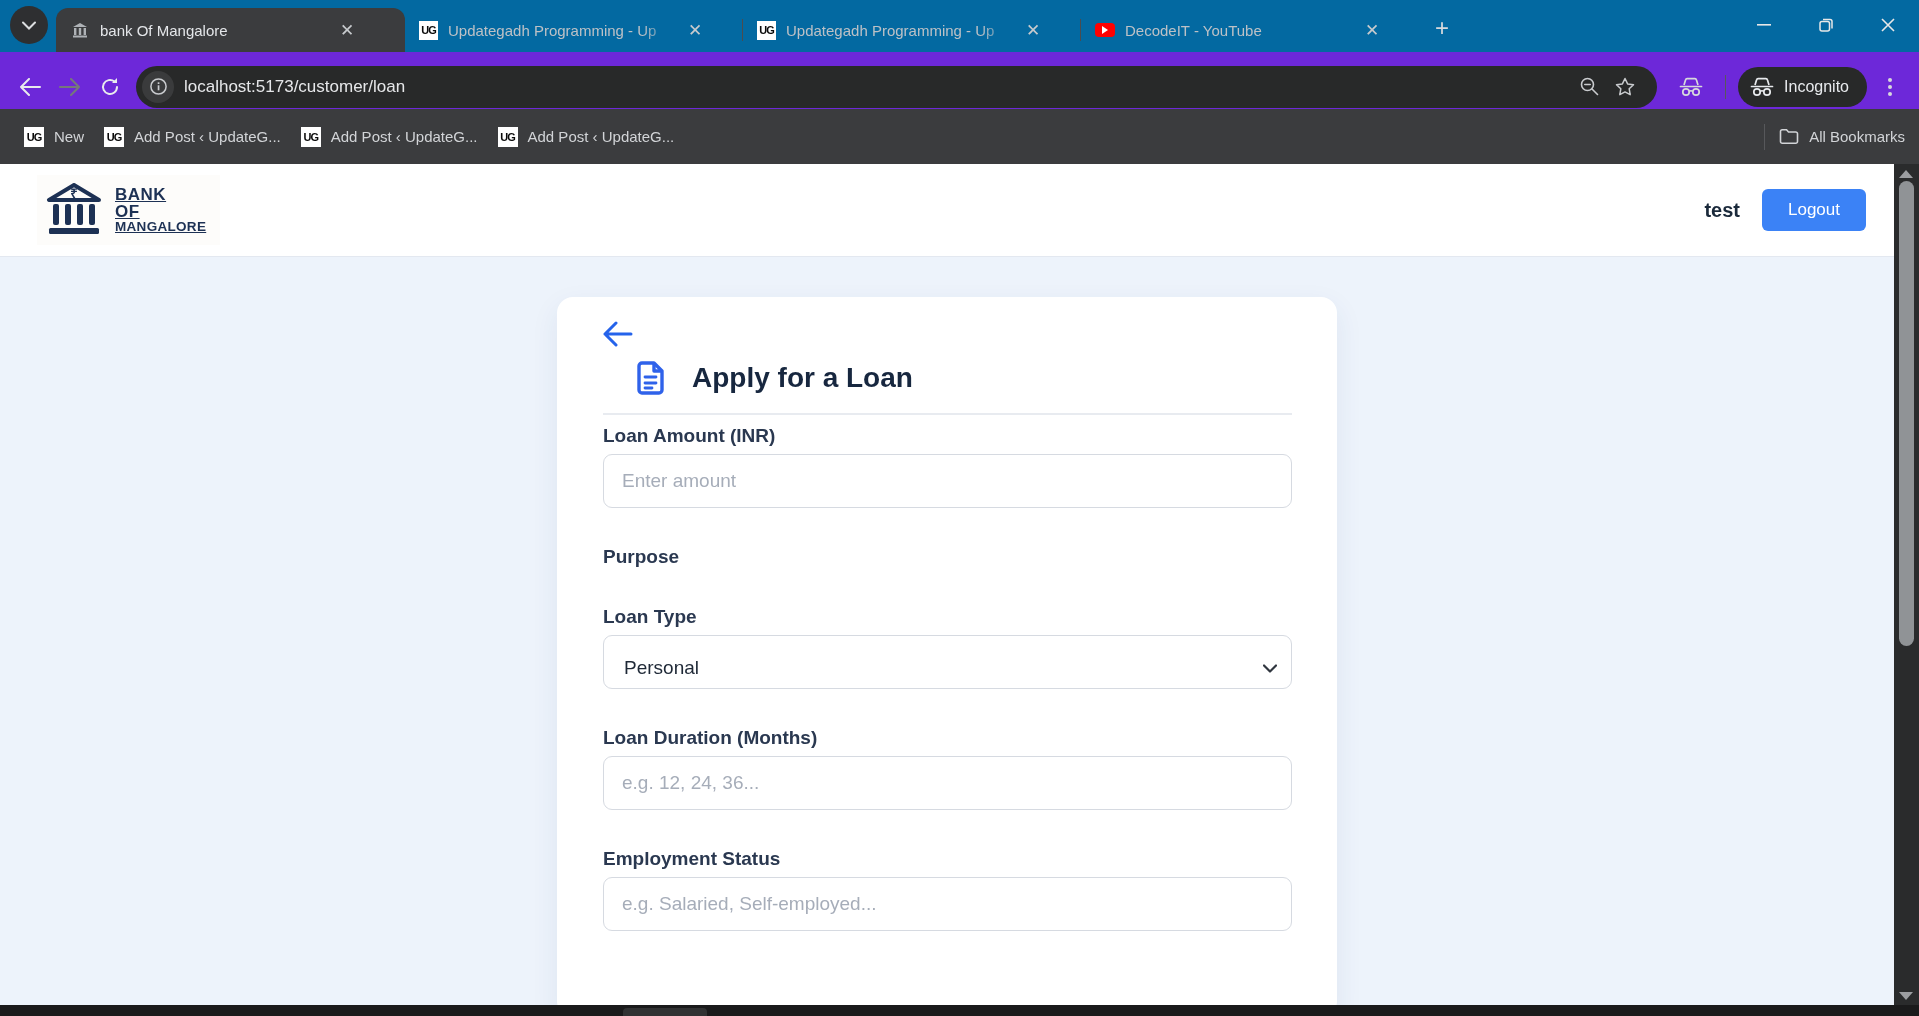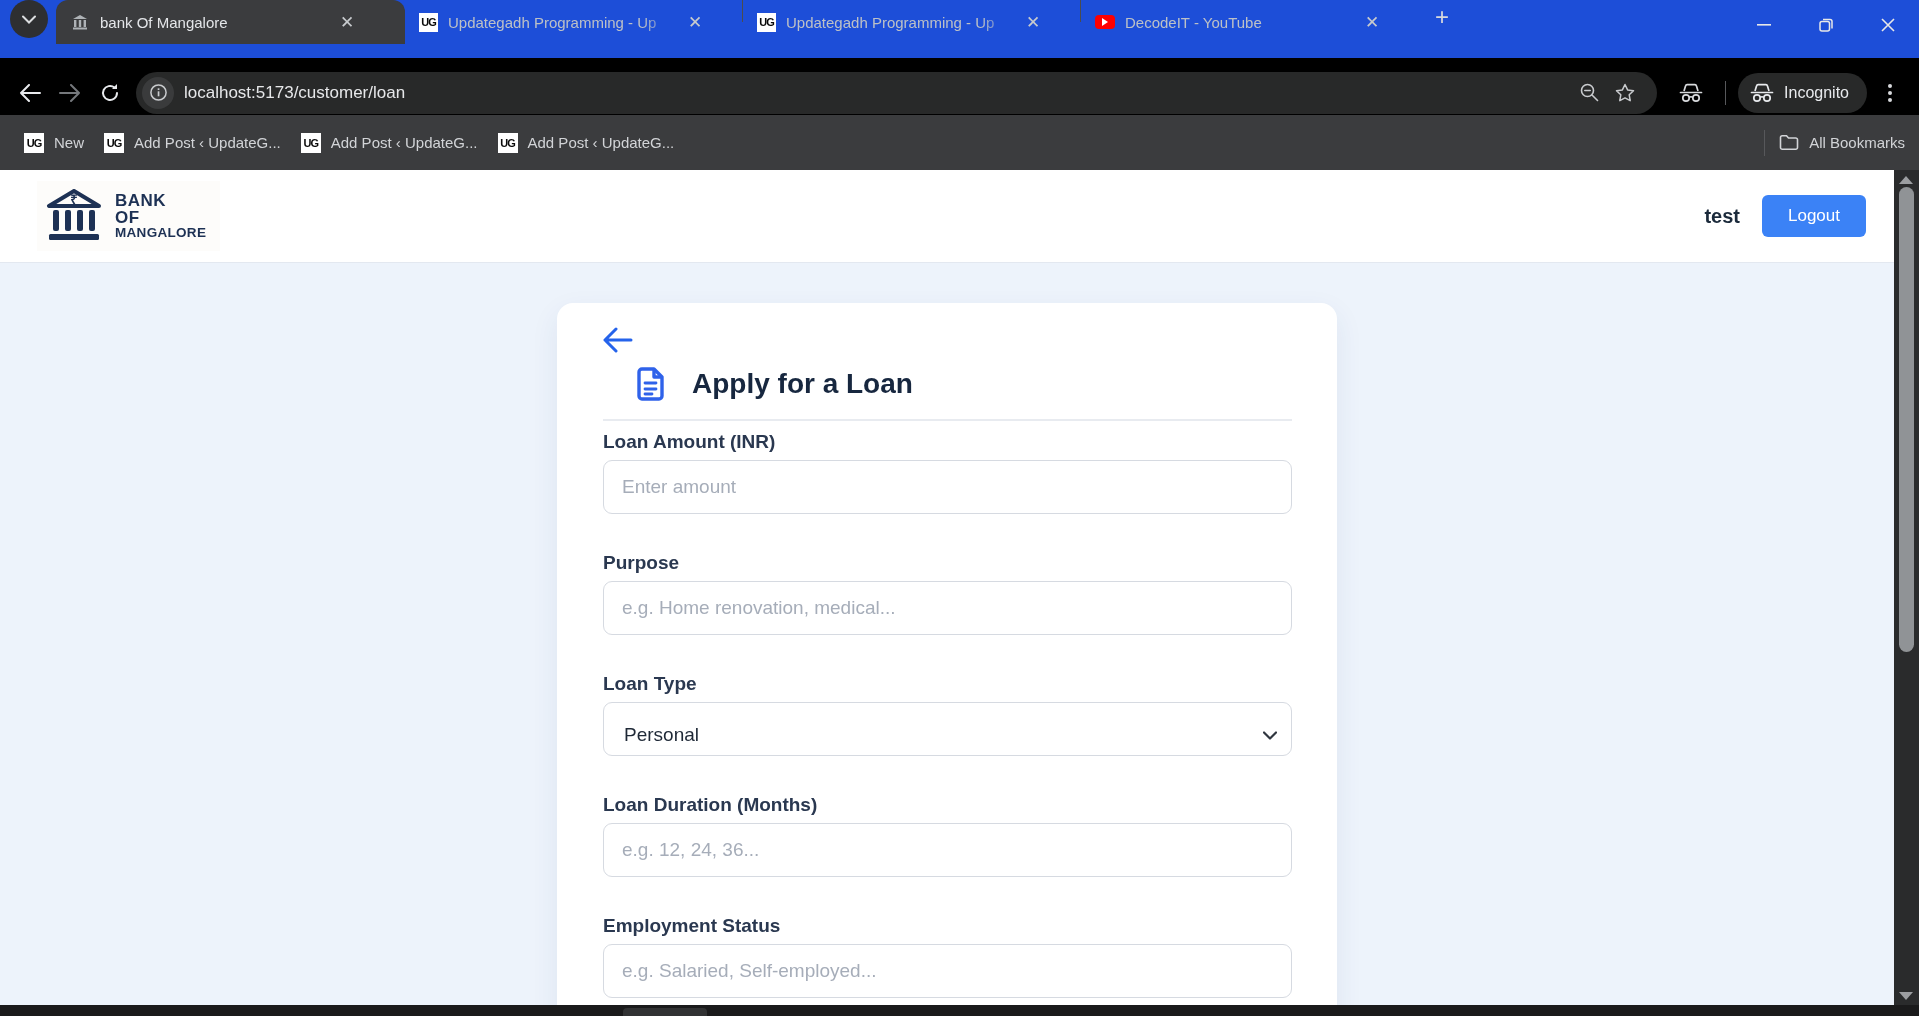--- a/index.html
+++ b/index.html
@@ -1,21 +1,21 @@
 <!DOCTYPE html>
 <html><head>
 <meta charset="utf-8">
 <style>
   * { margin:0; padding:0; box-sizing:border-box; }
   html,body { width:1919px; height:1016px; overflow:hidden; background:#1f2021;
               font-family:"Liberation Sans", sans-serif; }
   .browser { width:1919px; height:1016px; display:flex; flex-direction:column; }
 
   
-  .tabstrip { height:58px; background:#1d4ed8; display:flex; position:relative; flex:none; }
+  .tabstrip { height:52px; background:#0369a1; display:flex; align-items:flex-end; position:relative; flex:none; }
   .tab-search { width:38px; height:38px; border-radius:50%; background:#2e2f31; margin:0 8px 8px 10px;
                 display:flex; align-items:center; justify-content:center; flex:none; }
   .tab { height:44px; display:flex; align-items:center; padding:0 10px 0 14px; border-radius:12px 12px 0 0;
          color:#bdc1c6; font-size:15px; position:relative; flex:none; }
   .tab.active { background:#3b3c3e; color:#e4e6e9; }
   .tab .title { width:228px; overflow:hidden; white-space:nowrap; margin:0 6px 0 10px;
                 -webkit-mask-image:linear-gradient(to right,#000 85%,transparent); 
                 mask-image:linear-gradient(to right,#000 85%,transparent); }
   .tab-close { width:26px; height:26px; border-radius:50%; display:flex; align-items:center; justify-content:center;
                color:#c7cacd; font-size:17px; flex:none; }
@@ -24,21 +24,21 @@
   .fav-ug { width:19px; height:19px; background:#fff; color:#0a0a0a; font-weight:bold; font-size:11px;
             display:flex; align-items:center; justify-content:center; letter-spacing:-1px; }
   .fav-yt { width:20px; height:14px; background:#f00; border-radius:4px; display:flex; align-items:center; justify-content:center; }
   .fav-yt span { width:0; height:0; border-left:6px solid #fff; border-top:4px solid transparent; border-bottom:4px solid transparent; }
   .newtab-btn { width:34px; height:34px; margin:0 0 7px 6px; border-radius:50%; display:flex; align-items:center;
                 justify-content:center; color:#d7d9dc; font-size:24px; font-weight:300; flex:none; }
   .win-controls { position:absolute; right:0; top:0; height:50px; display:flex; }
   .win-btn { width:62px; height:50px; display:flex; align-items:center; justify-content:center; color:#e8e8e8; }
 
   
-  .toolbar { height:57px; background:#000000; display:flex; align-items:center; padding:12px 12px 0 10px; flex:none; }
+  .toolbar { height:57px; background:#6d28d9; display:flex; align-items:center; padding:12px 12px 0 10px; flex:none; }
   .nav-btn { width:40px; height:40px; border-radius:50%; display:flex; align-items:center; justify-content:center; flex:none; }
   .omnibox { flex:1; height:42px; background:#282929; border-radius:21px; margin:0 6px; display:flex;
              align-items:center; padding:0 14px 0 6px; min-width:0; }
   .info-chip { width:32px; height:32px; border-radius:50%; background:#3a3b3c; display:flex; align-items:center;
                justify-content:center; margin-right:10px; flex:none; }
   .url { color:#e6e7e9; font-size:17px; flex:1; white-space:nowrap; overflow:hidden; }
   .omni-icon { width:36px; height:36px; display:flex; align-items:center; justify-content:center; flex:none; }
   .ext-icon { width:40px; height:40px; display:flex; align-items:center; justify-content:center; margin:0 8px; flex:none; }
   .tb-sep { width:1px; height:24px; background:#57585b; margin:0 6px; flex:none; }
   .incog-chip { height:40px; background:#282929; border-radius:20px; display:flex; align-items:center;
@@ -55,21 +55,21 @@
   .bm-sep { width:1px; height:26px; background:#57585b; margin:0 14px; }
   .bm-all { display:flex; align-items:center; color:#d2d4d7; font-size:15px; }
   .bm-all svg { margin-right:10px; }
 
   
   .page { flex:1; position:relative; background:#edf3fb; min-height:0; }
   .page-inner { margin-right:25px; height:100%; display:flex; flex-direction:column; overflow:hidden; }
   .site-header { height:93px; background:#ffffff; border-bottom:1px solid #e3e8f0; display:flex;
                  align-items:center; padding:0 28px 0 37px; flex:none; }
   .logo { display:flex; align-items:center; gap:12px; background:#fdfcfa; padding:8px 14px 8px 8px; }
-  .logo-text { display:flex; flex-direction:column; color:#1d3154; font-weight:bold; line-height:1.02; }
+  .logo-text { display:flex; flex-direction:column; color:#1d3154; font-weight:bold; line-height:1.02;text-decoration:underline; }
   .logo-line1 { font-size:17px; letter-spacing:.5px; }
   .logo-line2 { font-size:17px; letter-spacing:.5px; }
   .logo-line3 { font-size:13.5px; letter-spacing:.3px; }
   .hdr-spacer { flex:1; }
   .username { color:#1b2a3b; font-size:20px; font-weight:bold; margin-right:22px; }
   .logout-btn { background:#3b82f6; color:#fff; border:none; border-radius:6px; font-size:17px;
                 padding:11px 26px; font-family:inherit; }
 
   .page-body { flex:1; position:relative; overflow:hidden; }
   .card { width:780px; margin:40px auto 0; background:#fff; border-radius:16px; height:720px;
@@ -317,21 +317,20 @@
 
           <div class="card-divider"></div>
 
           <div class="fgroup first">
             <label class="flabel">Loan Amount (INR)</label>
             <input class="finput" type="text" placeholder="Enter amount" style="">
           </div>
 
           <div class="fgroup">
             <label class="flabel">Purpose</label>
-            <input class="finput" type="text" placeholder="e.g. Home renovation, medical..." style="">
           </div>
 
           <div class="fgroup">
             <label class="flabel">Loan Type</label>
             <div class="fselect">
               <span class="sel-value">Personal</span>
               <svg width="14" height="9" viewBox="0 0 14 9">
                   <path d="M1 1.5l6 6 6-6" stroke="#30363f" stroke-width="2.2" fill="none" stroke-linecap="round" stroke-linejoin="round"></path>
                 </svg>
             </div>

